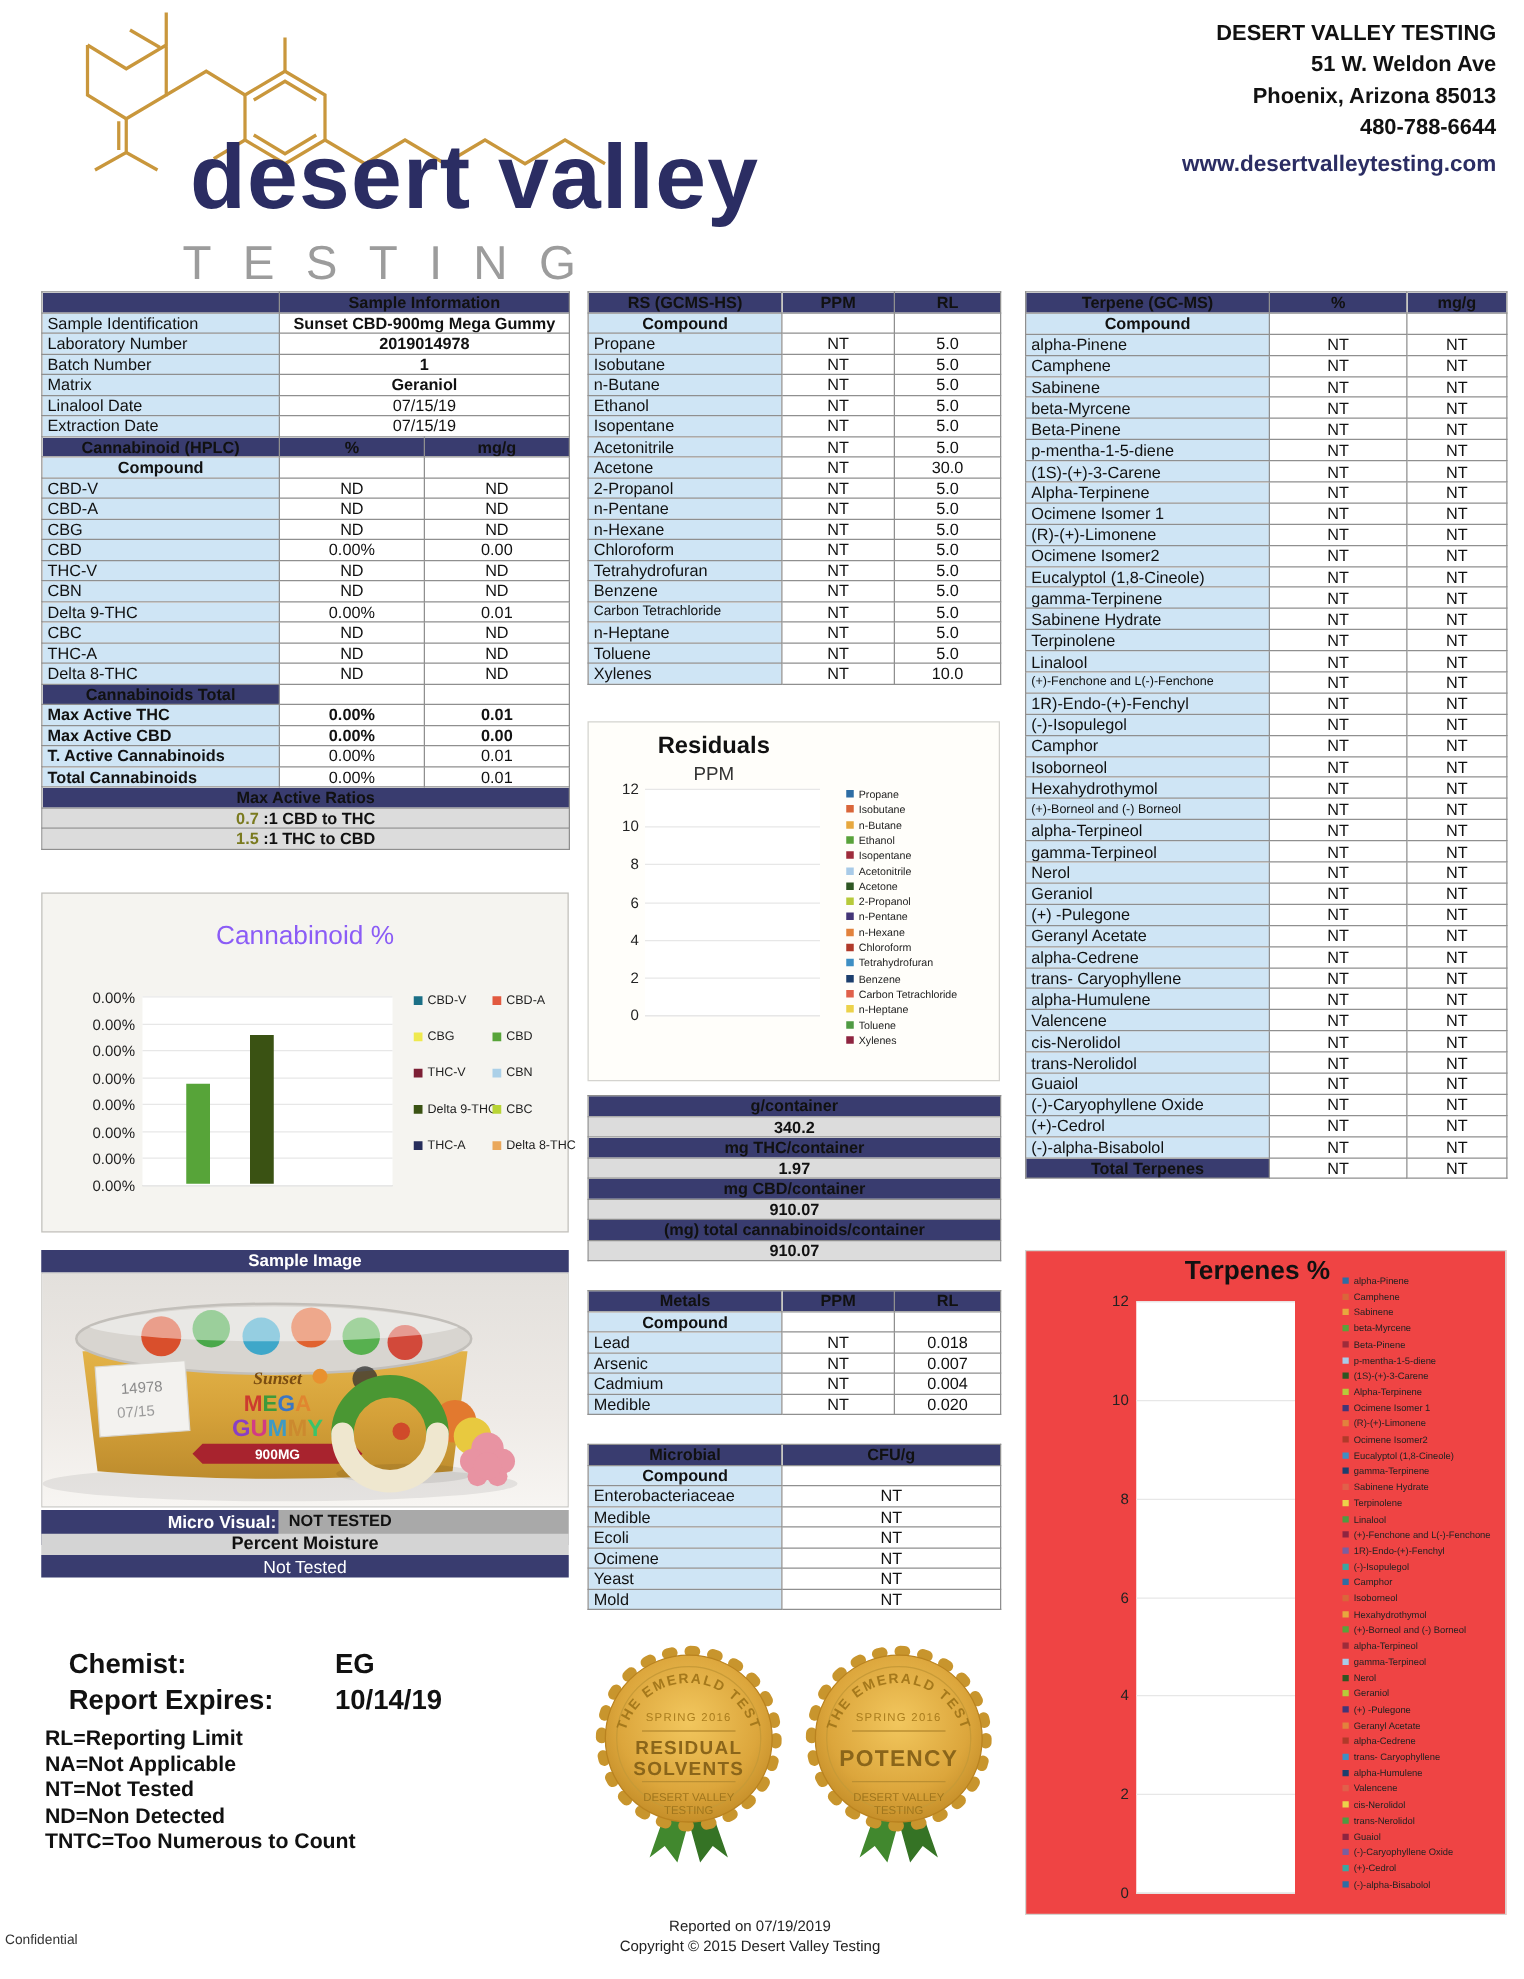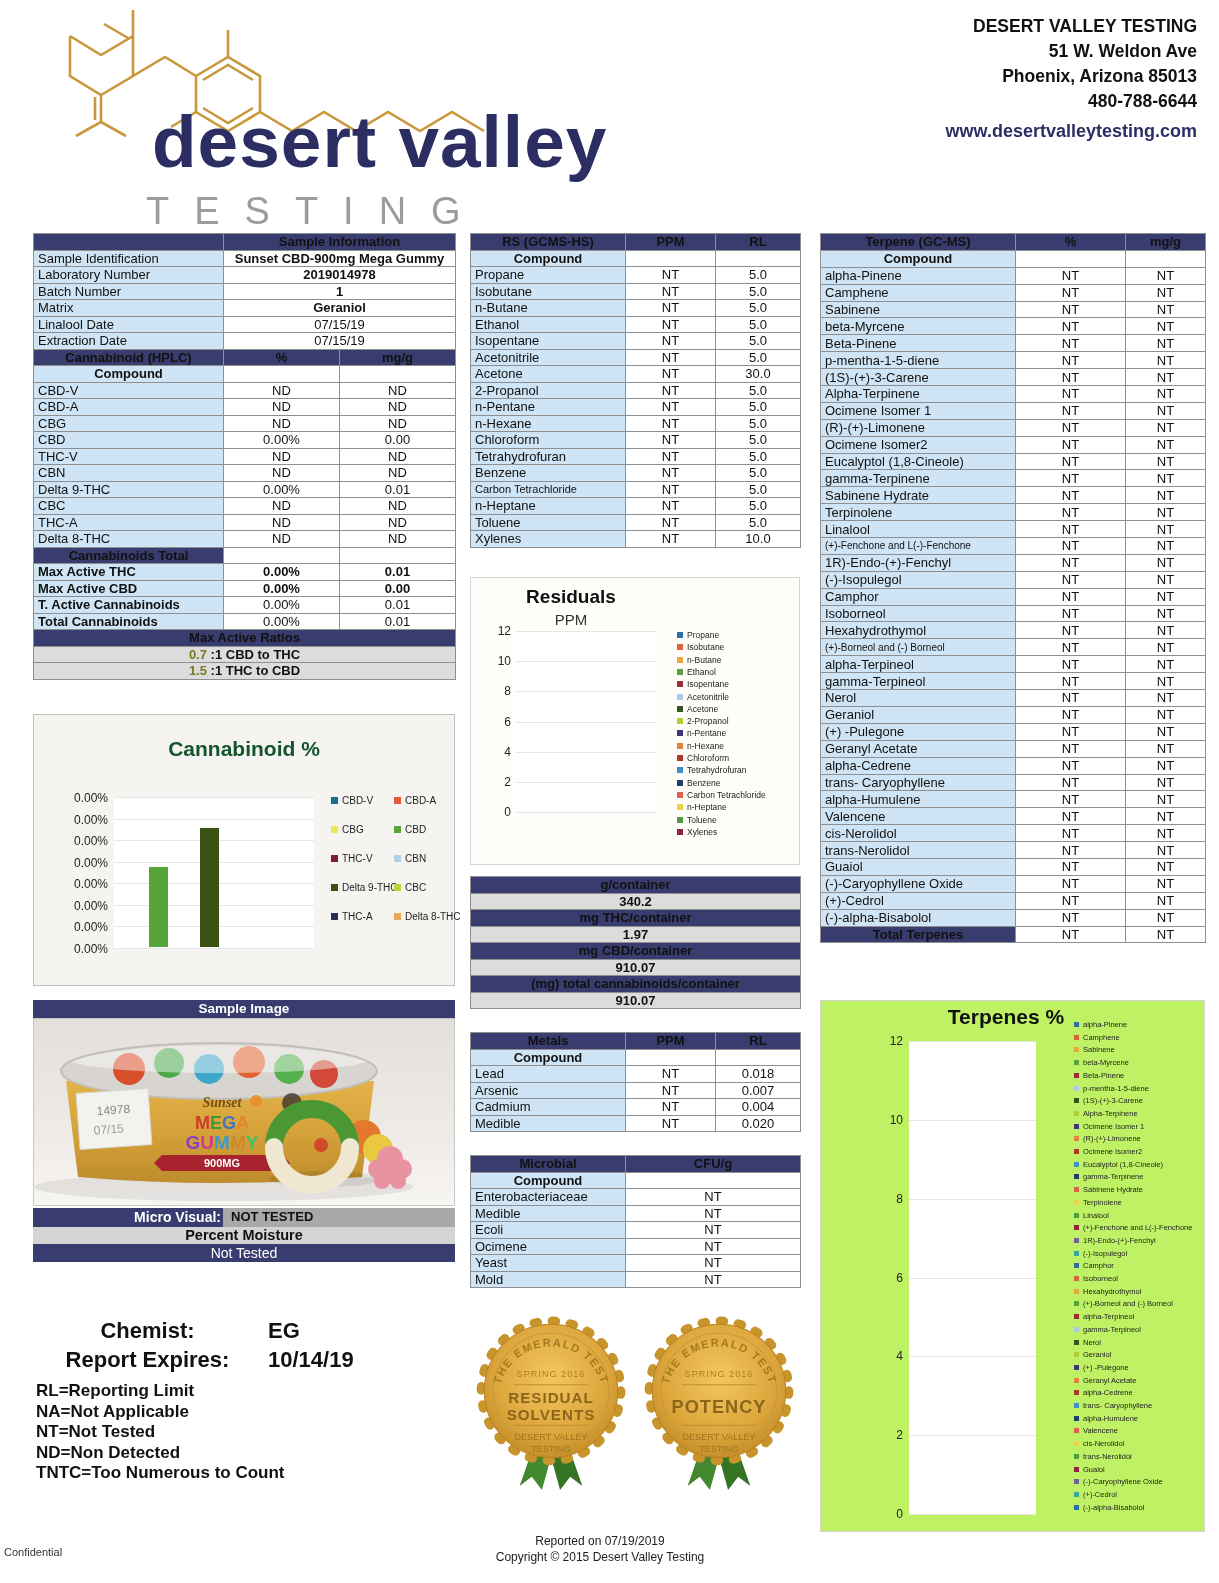--- a/index.html
+++ b/index.html
@@ -30,55 +30,55 @@
   
   #sample-info-wrap{position:absolute;left:33px;top:233px;width:422px}
   #rs-table-wrap{position:absolute;left:470px;top:233px;width:330px}
   #terpene-table-wrap{position:absolute;left:820px;top:233px;width:385px}
   #container-totals-wrap{position:absolute;left:470px;top:876px;width:330px}
   #metals-table-wrap{position:absolute;left:470px;top:1032px;width:330px}
   #microbial-table-wrap{position:absolute;left:470px;top:1155px;width:330px}
 
   
   #cb-chart{position:absolute;left:33px;top:714px;width:422px;height:272px;border:1px solid #c2c1bd;background:#f5f4f0}
-  #cb-chart .chart-title{position:absolute;left:0;top:22px;width:100%;text-align:center;font-size:21px;font-weight:700;color:#14532d}
+  #cb-chart .chart-title{position:absolute;left:0;top:22px;width:100%;text-align:center;font-size:21px;font-weight:400;color:#8b5cf6}
   #cb-plot{position:absolute;left:80px;top:82px;width:200px;height:152px;background:#fff;border-bottom:1px solid #c9c9c9}
   .gridline{position:absolute;left:0;width:100%;height:1px;background:#e7e7e7}
   .axis-label{position:absolute;text-align:right;color:#222}
   #cb-chart .axis-label{font-size:12px;width:46px;left:28px}
   .bar{position:absolute;bottom:1px}
   .legend-item{position:absolute;display:flex;align-items:center;white-space:nowrap;color:#222}
   .swatch{display:inline-block;flex:none}
 
   
   #res-chart{position:absolute;left:470px;top:577px;width:330px;height:288px;border:1px solid #d4d3cf;background:#fffefa}
   #res-chart .chart-title{position:absolute;left:0;top:8px;width:200px;text-align:center;font-size:19px;font-weight:700}
   #res-chart .chart-subtitle{position:absolute;left:0;top:33px;width:200px;text-align:center;font-size:15px;color:#333}
   #res-plot{position:absolute;left:45px;top:53px;width:140px;height:182px;background:#fff;border-bottom:1px solid #d9d9d9}
   #res-chart .axis-label{font-size:12px;width:26px;left:14px}
 
   
-  #terp-chart{position:absolute;left:820px;top:1000px;width:385px;height:532px;border:1px solid #d4d3cf;background:#bef264}
+  #terp-chart{position:absolute;left:820px;top:1000px;width:385px;height:532px;border:1px solid #d4d3cf;background:#ef4444}
   #terp-chart .chart-title{position:absolute;left:60px;top:4px;width:250px;text-align:center;font-size:21px;font-weight:700}
   #terp-plot{position:absolute;left:88px;top:40px;width:127px;height:474px;background:#fff;border-bottom:1px solid #d9d9d9}
   #terp-chart .axis-label{font-size:12px;width:28px;left:54px}
 
   
   #sample-image-header{position:absolute;left:33px;top:1000px;width:422px;height:18px;background:#393c6f;color:#fff;font-weight:700;font-size:13.5px;text-align:center;line-height:18px}
   #sample-photo{position:absolute;left:33px;top:1018px;width:422px;height:188px;border:1px solid #c9c8c4}
   #micro-visual-row{position:absolute;left:33px;top:1208px;width:422px;height:28px;display:flex}
   #micro-visual-label{width:190px;background:#393c6f;color:#fff;font-weight:700;font-size:14px;text-align:right;line-height:18px;padding-right:2px}
   #micro-visual-value{flex:1;background:#a9a9a9;color:#111;font-weight:700;font-size:13px;line-height:18px;padding-left:8px}
   #percent-moisture-row{position:absolute;left:33px;top:1227px;width:422px;height:17px;background:#d4d4d4;font-weight:700;font-size:14.5px;text-align:center;line-height:17px}
   #moisture-value-row{position:absolute;left:33px;top:1244px;width:422px;height:18px;background:#393c6f;color:#fff;font-size:14px;text-align:center;line-height:18px}
 
   
   #chemist-block{position:absolute;left:55px;top:1316px;width:330px;font-size:22px;font-weight:700;line-height:29px}
   #chemist-block .row{display:flex}
-  #chemist-block .lbl{width:185px;text-align:center}
+  #chemist-block .lbl{width:185px;text-align:left}
   #chemist-block .v{margin-left:28px}
   #definitions{position:absolute;left:36px;top:1381px;font-size:17px;font-weight:700;line-height:20.5px}
 
   
   #badges{position:absolute;left:470px;top:1312px;width:330px;height:185px;display:flex;justify-content:center;gap:16px}
 
   
   #footer-reported{position:absolute;left:400px;top:1534px;width:400px;text-align:center;font-size:12px;color:#222}
   #footer-copyright{position:absolute;left:400px;top:1550px;width:400px;text-align:center;font-size:12px;color:#222}
   #footer-confidential{position:absolute;left:4px;top:1546px;font-size:11px;color:#333}

